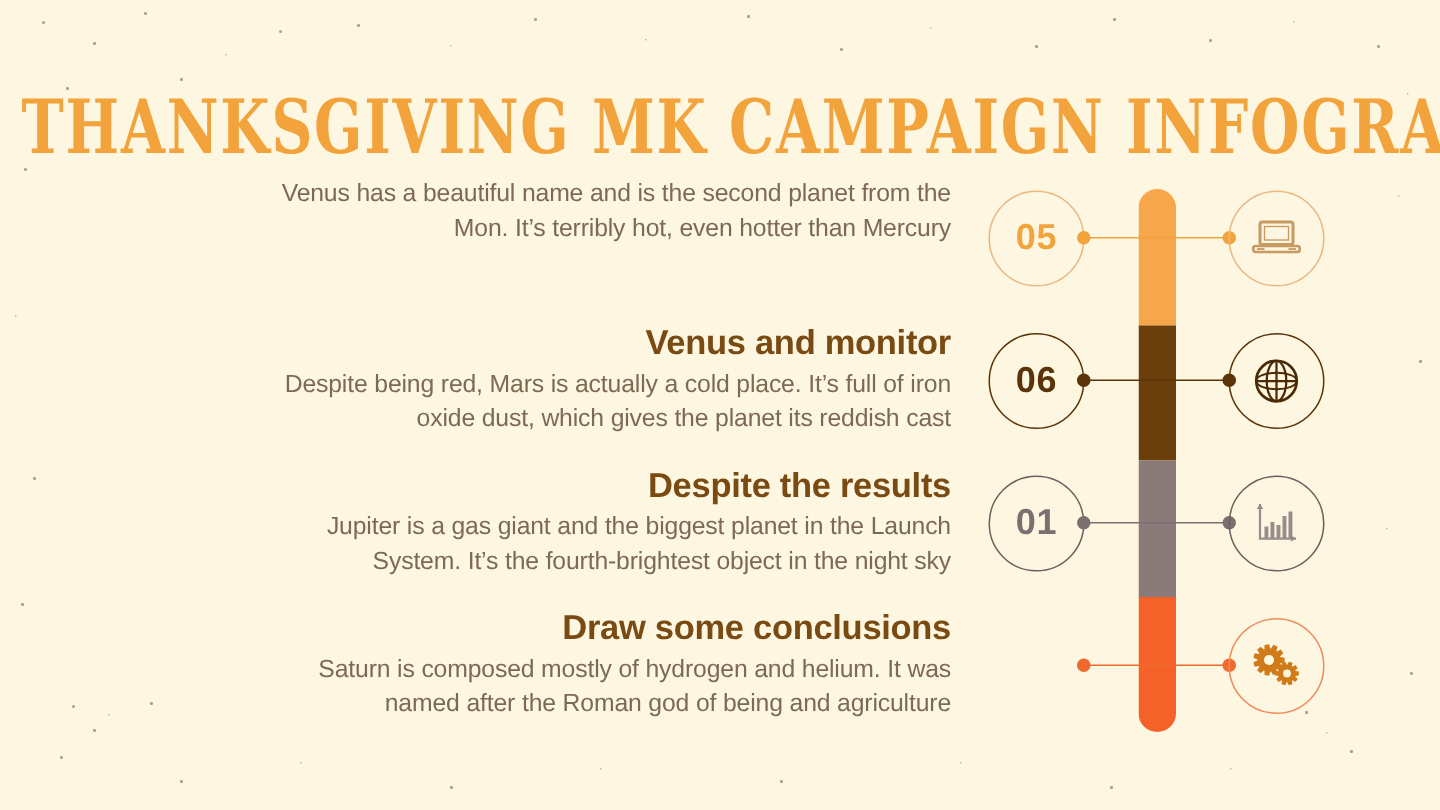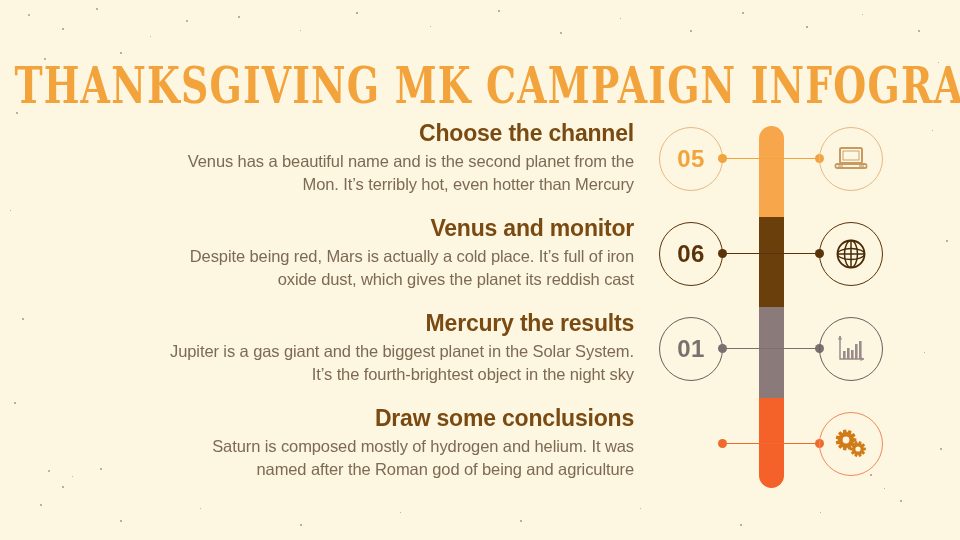--- a/index.html
+++ b/index.html
@@ -217,21 +217,20 @@
 <div id="bar">
     <div class="bar-seg" style="background: rgb(247, 166, 75);"></div>
     <div class="bar-seg" style="background: rgb(107, 63, 11);"></div>
     <div class="bar-seg" style="background: rgb(138, 122, 122);"></div>
     <div class="bar-seg" style="background: rgb(244, 98, 42);"></div>
   </div>
 
 <div id="rows">
     <div class="row">
       <div class="text-col">
-        <p class="row-heading">Choose the channel</p>
         <p class="row-body">Venus has a beautiful name and is the second planet from the Mon. It’s terribly hot, even hotter than Mercury</p>
       </div>
       <div class="num-circle" style="border-color: rgb(232, 184, 130);">
         <span style="color: rgb(242, 163, 60);">05</span>
       </div>
       <div class="dot-left" style="background: rgb(242, 163, 60);"></div>
       <div class="connector" style="background: rgb(242, 163, 60);"></div>
       <div class="dot-right" style="background: rgb(242, 163, 60);"></div>
       <div class="icon-circle" style="border-color: rgb(232, 184, 130);">
         <span>
@@ -263,22 +262,22 @@
             <ellipse cx="17" cy="17" rx="6.5" ry="13.5" fill="none" stroke="#4a2b06" stroke-width="1.5"></ellipse>
             <line x1="17" y1="3.5" x2="17" y2="30.5" stroke="#4a2b06" stroke-width="1.5"></line>
             <line x1="3.5" y1="17" x2="30.5" y2="17" stroke="#4a2b06" stroke-width="1.5"></line>
             <ellipse cx="17" cy="17" rx="13.5" ry="5.5" fill="none" stroke="#4a2b06" stroke-width="1.3"></ellipse>
           </svg>
         </span>
       </div>
     </div>
     <div class="row">
       <div class="text-col">
-        <p class="row-heading">Mercury the results</p>
-        <p class="row-body">Jupiter is a gas giant and the biggest planet in the Solar System. It’s the fourth-brightest object in the night sky</p>
+        <p class="row-heading">Despite the results</p>
+        <p class="row-body">Jupiter is a gas giant and the biggest planet in the Launch System. It’s the fourth-brightest object in the night sky</p>
       </div>
       <div class="num-circle" style="border-color: rgb(107, 95, 95);">
         <span style="color: rgb(124, 111, 111);">01</span>
       </div>
       <div class="dot-left" style="background: rgb(124, 111, 111);"></div>
       <div class="connector" style="background: rgb(124, 111, 111);"></div>
       <div class="dot-right" style="background: rgb(124, 111, 111);"></div>
       <div class="icon-circle" style="border-color: rgb(107, 95, 95);">
         <span>
           <svg width="30" height="30" viewBox="0 0 30 30">

